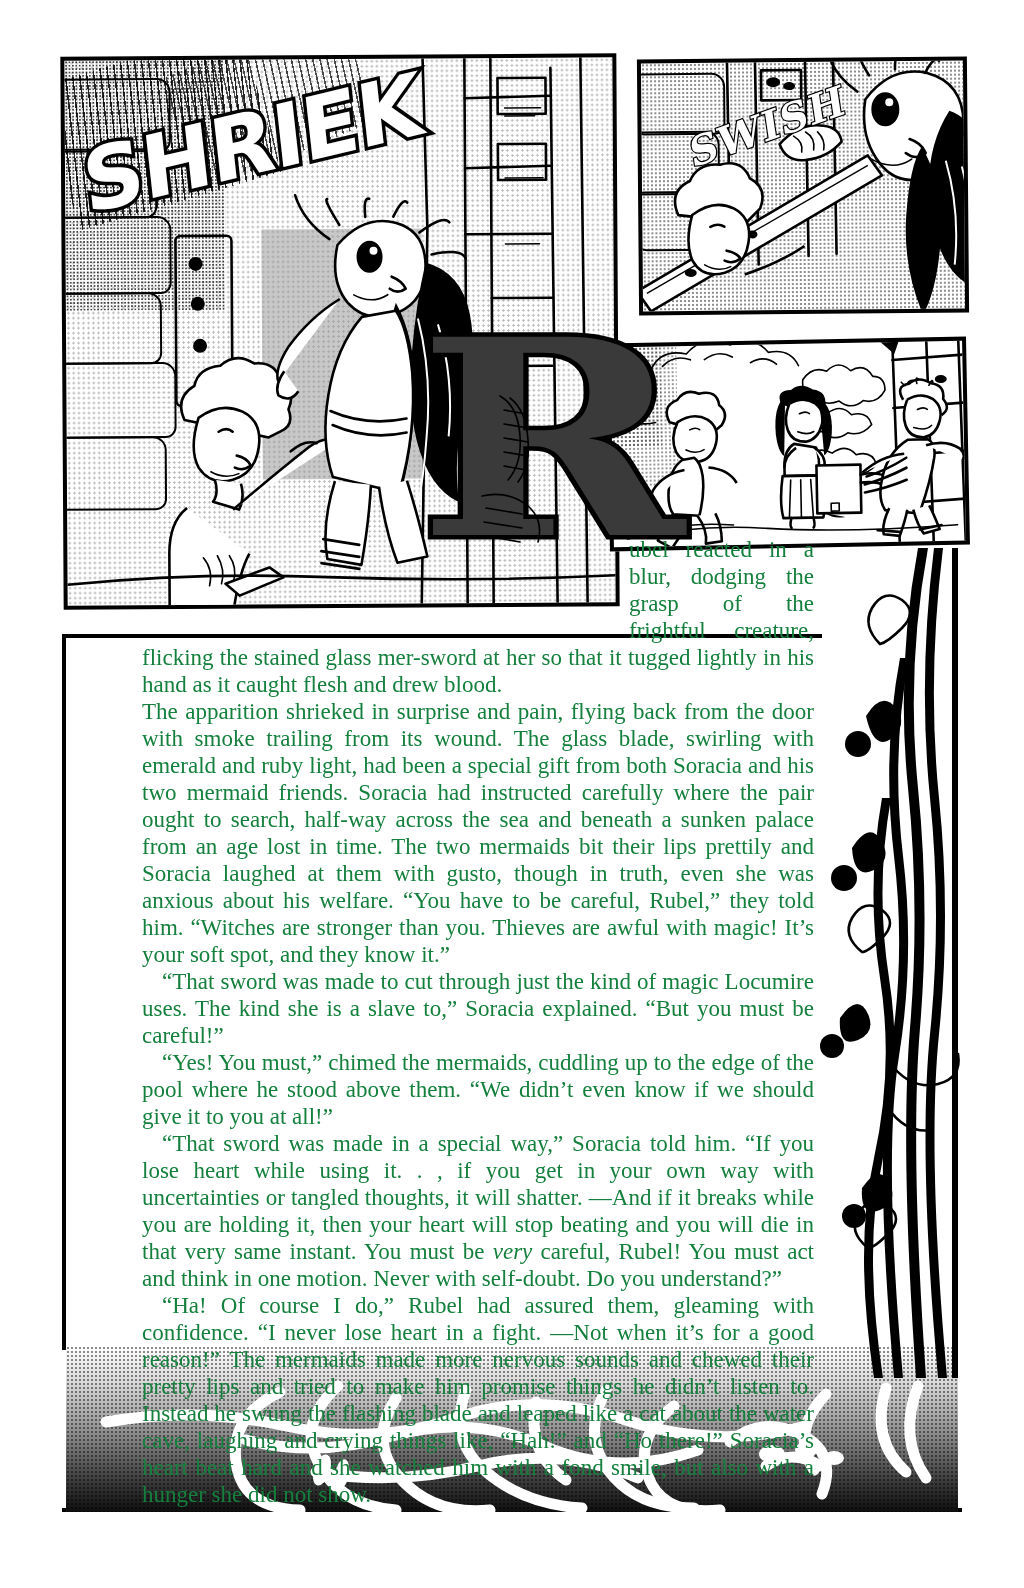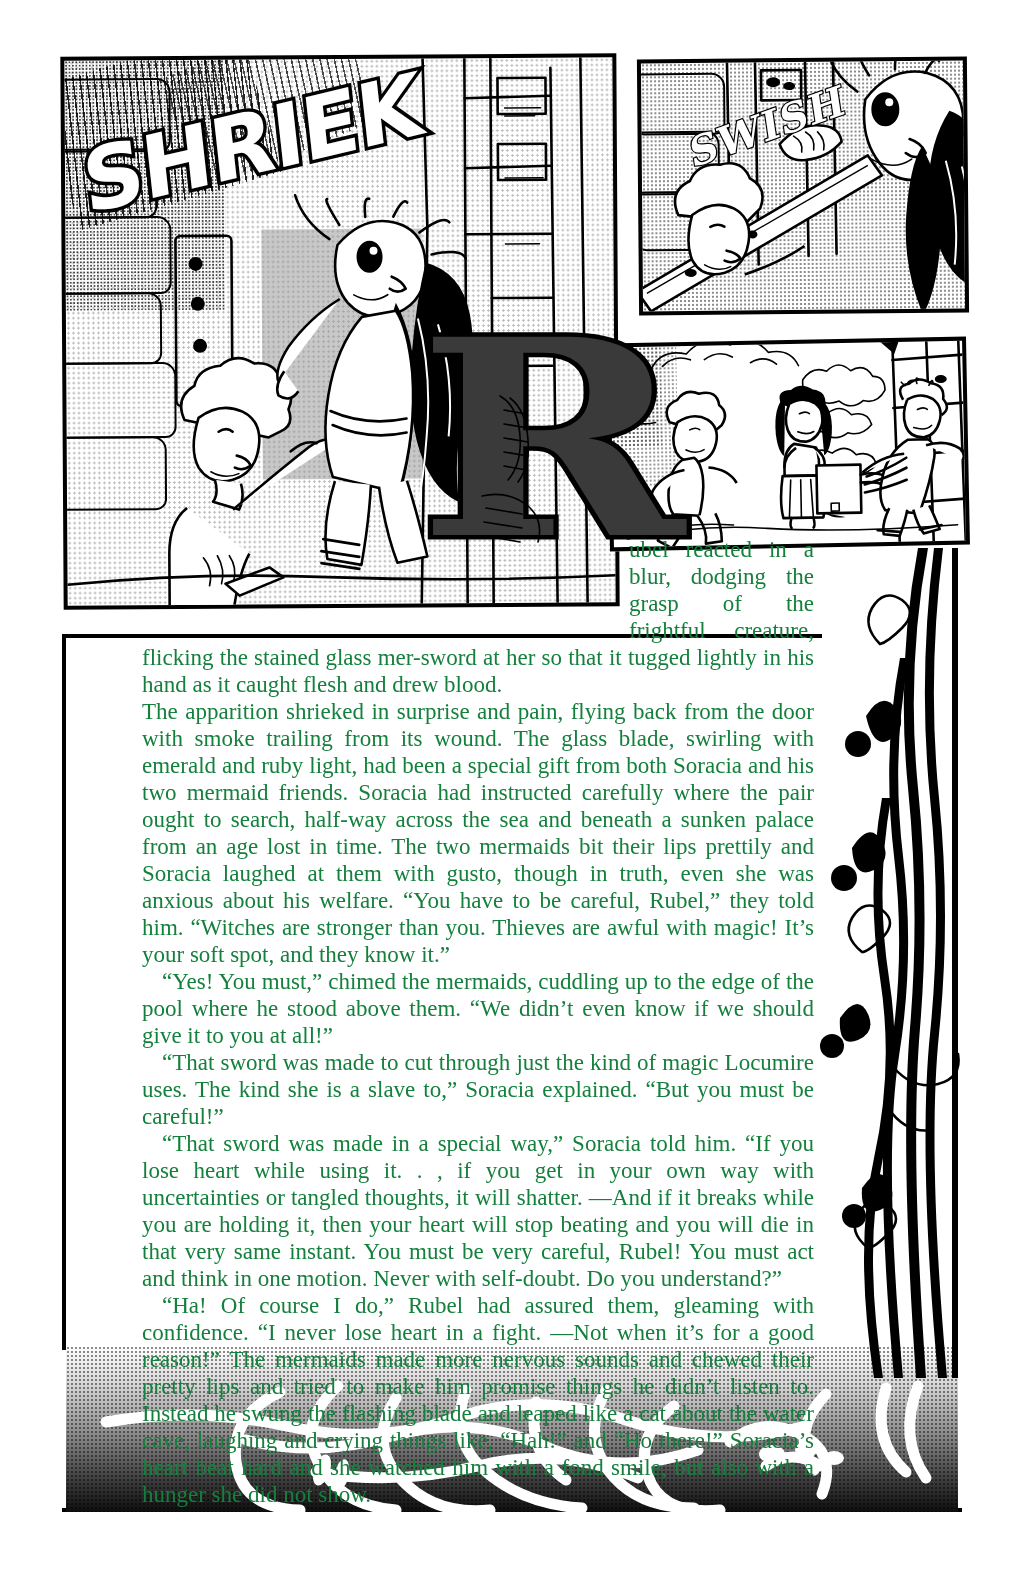--- a/index.html
+++ b/index.html
@@ -99,21 +99,21 @@
   .prose p{margin:0;text-indent:0;}
   .prose p.ind{text-indent:20px;}
   
   .runaround{
     float:left;
     width:487px;
     height:100px;
     shape-outside:inset(0);
     margin:0;
   }
-  .italic{}
+  .italic{font-style:italic;}
 
   
   .vine-col{position:absolute;right:52px;top:548px;width:150px;height:830px;z-index:25;pointer-events:none;}
   .bottom-orn{position:absolute;left:66px;top:1346px;width:892px;height:166px;overflow:hidden;z-index:15;}
 
   .gradbar{
     position:absolute;inset:0;
     background:linear-gradient(to bottom,#ffffff 0%,#d8d8d8 22%,#8e8e8e 52%,#3a3a3a 82%,#0e0e0e 100%);
   }
 
@@ -439,22 +439,22 @@
       </g>
     </svg>
   </div>
 
   <div class="prose-frame"></div>
 
   <div class="prose">
     <div class="runaround"></div>
     <p>ubel reacted in a blur, dodging the grasp of the frightful creature, flicking the stained glass mer-sword at her so that it tugged lightly in his hand as it caught flesh and drew blood.</p>
     <p>  The apparition shrieked in surprise and pain, flying back from the door with smoke trailing from its wound.  The glass blade, swirling with emerald and ruby light, had been a special gift from both Soracia and his two mermaid friends.  Soracia had instructed carefully where the pair ought to search, half-way across the sea and beneath a sunken palace from an age lost in time.  The two mermaids bit their lips prettily and Soracia laughed at them with gusto, though in truth, even she was anxious about his welfare.  “You have to be careful, Rubel,” they told him.  “Witches are stronger than you.  Thieves are awful with magic!  It’s your soft spot, and they know it.”</p>
+    <p class="ind">“That sword was made to cut through just the kind of magic Locumire uses.  The kind she is a slave to,” Soracia explained.  “But you must be careful!”</p>
     <p class="ind">“Yes!  You must,” chimed the mermaids, cuddling up to the edge of the pool where he stood above them.  “We didn’t even know if we should give it to you at all!”</p>
-    <p class="ind">“That sword was made to cut through just the kind of magic Locumire uses.  The kind she is a slave to,” Soracia explained.  “But you must be careful!”</p>
     <p class="ind"><span>“That sword was made in a special way,” Soracia told him.  “If you lose heart while using it. . , if you get in your own way with uncertainties or tangled thoughts, it will shatter.  —And if it breaks while you are holding it, then your heart will stop beating and you will die in that very same instant.  You must be </span><span class="italic">very</span><span> careful, Rubel!  You must act and think in one motion.  Never with self-doubt.  Do you understand?”</span></p>
     <p class="ind">“Ha!  Of course I do,” Rubel had assured them, gleaming with confidence.  “I never lose heart in a fight.  —Not when it’s for a good reason!”  The mermaids made more nervous sounds and chewed their pretty lips and tried to make him promise things he didn’t listen to.  Instead he swung the flashing blade and leaped like a cat about the water cave, laughing and crying things like, “Hah!” and “Ho there!”  Soracia’s heart beat hard and she watched him with a fond smile, but also with a hunger she did not show.</p>
   </div>
 
   <svg class="vine-col" viewBox="0 0 150 830" preserveAspectRatio="none">
     <g fill="#000">
 
       <path d="M96 0 q-22 120-10 240 q12 120 2 240 q-10 120 6 350 l10 0 q-16-230-6-350 q10-120-2-240 q-12-120 10-240 z"></path>
       <path d="M112 0 q-16 130-4 250 q12 118 0 236 q-12 118 8 344 l9 0 q-20-226-8-344 q12-118 0-236 q-12-120 4-250 z"></path>
       <path d="M78 110 q-18 96-6 198 q12 100 -4 200 q-16 100 4 322 l9 0 q-20-222-4-322 q16-100 4-200 q-12-102 6-198 z"></path>

